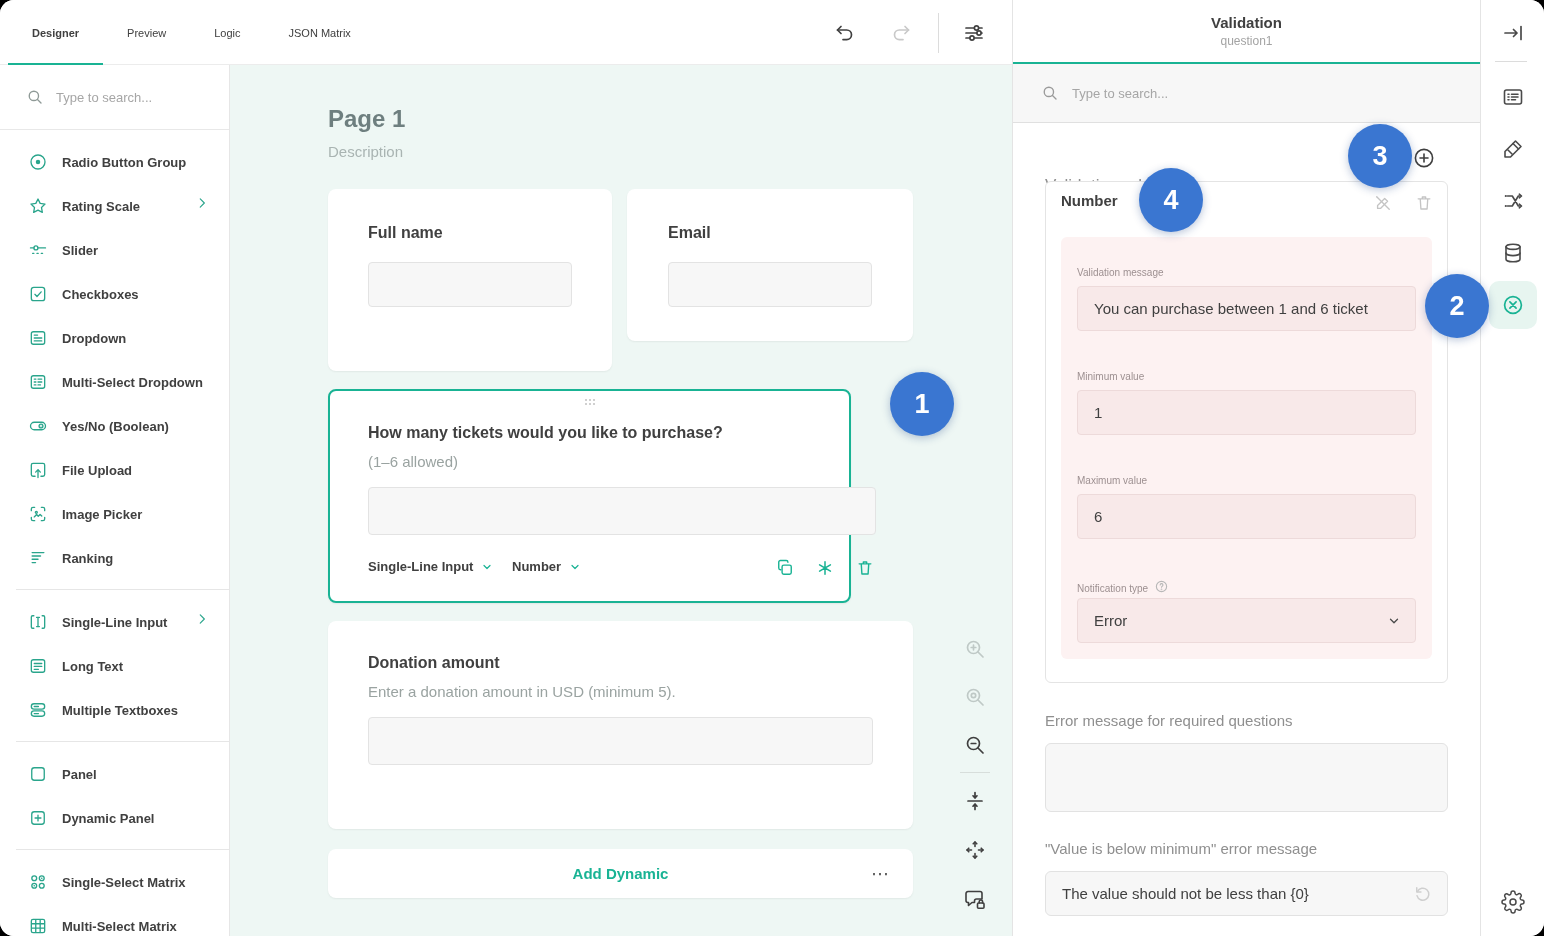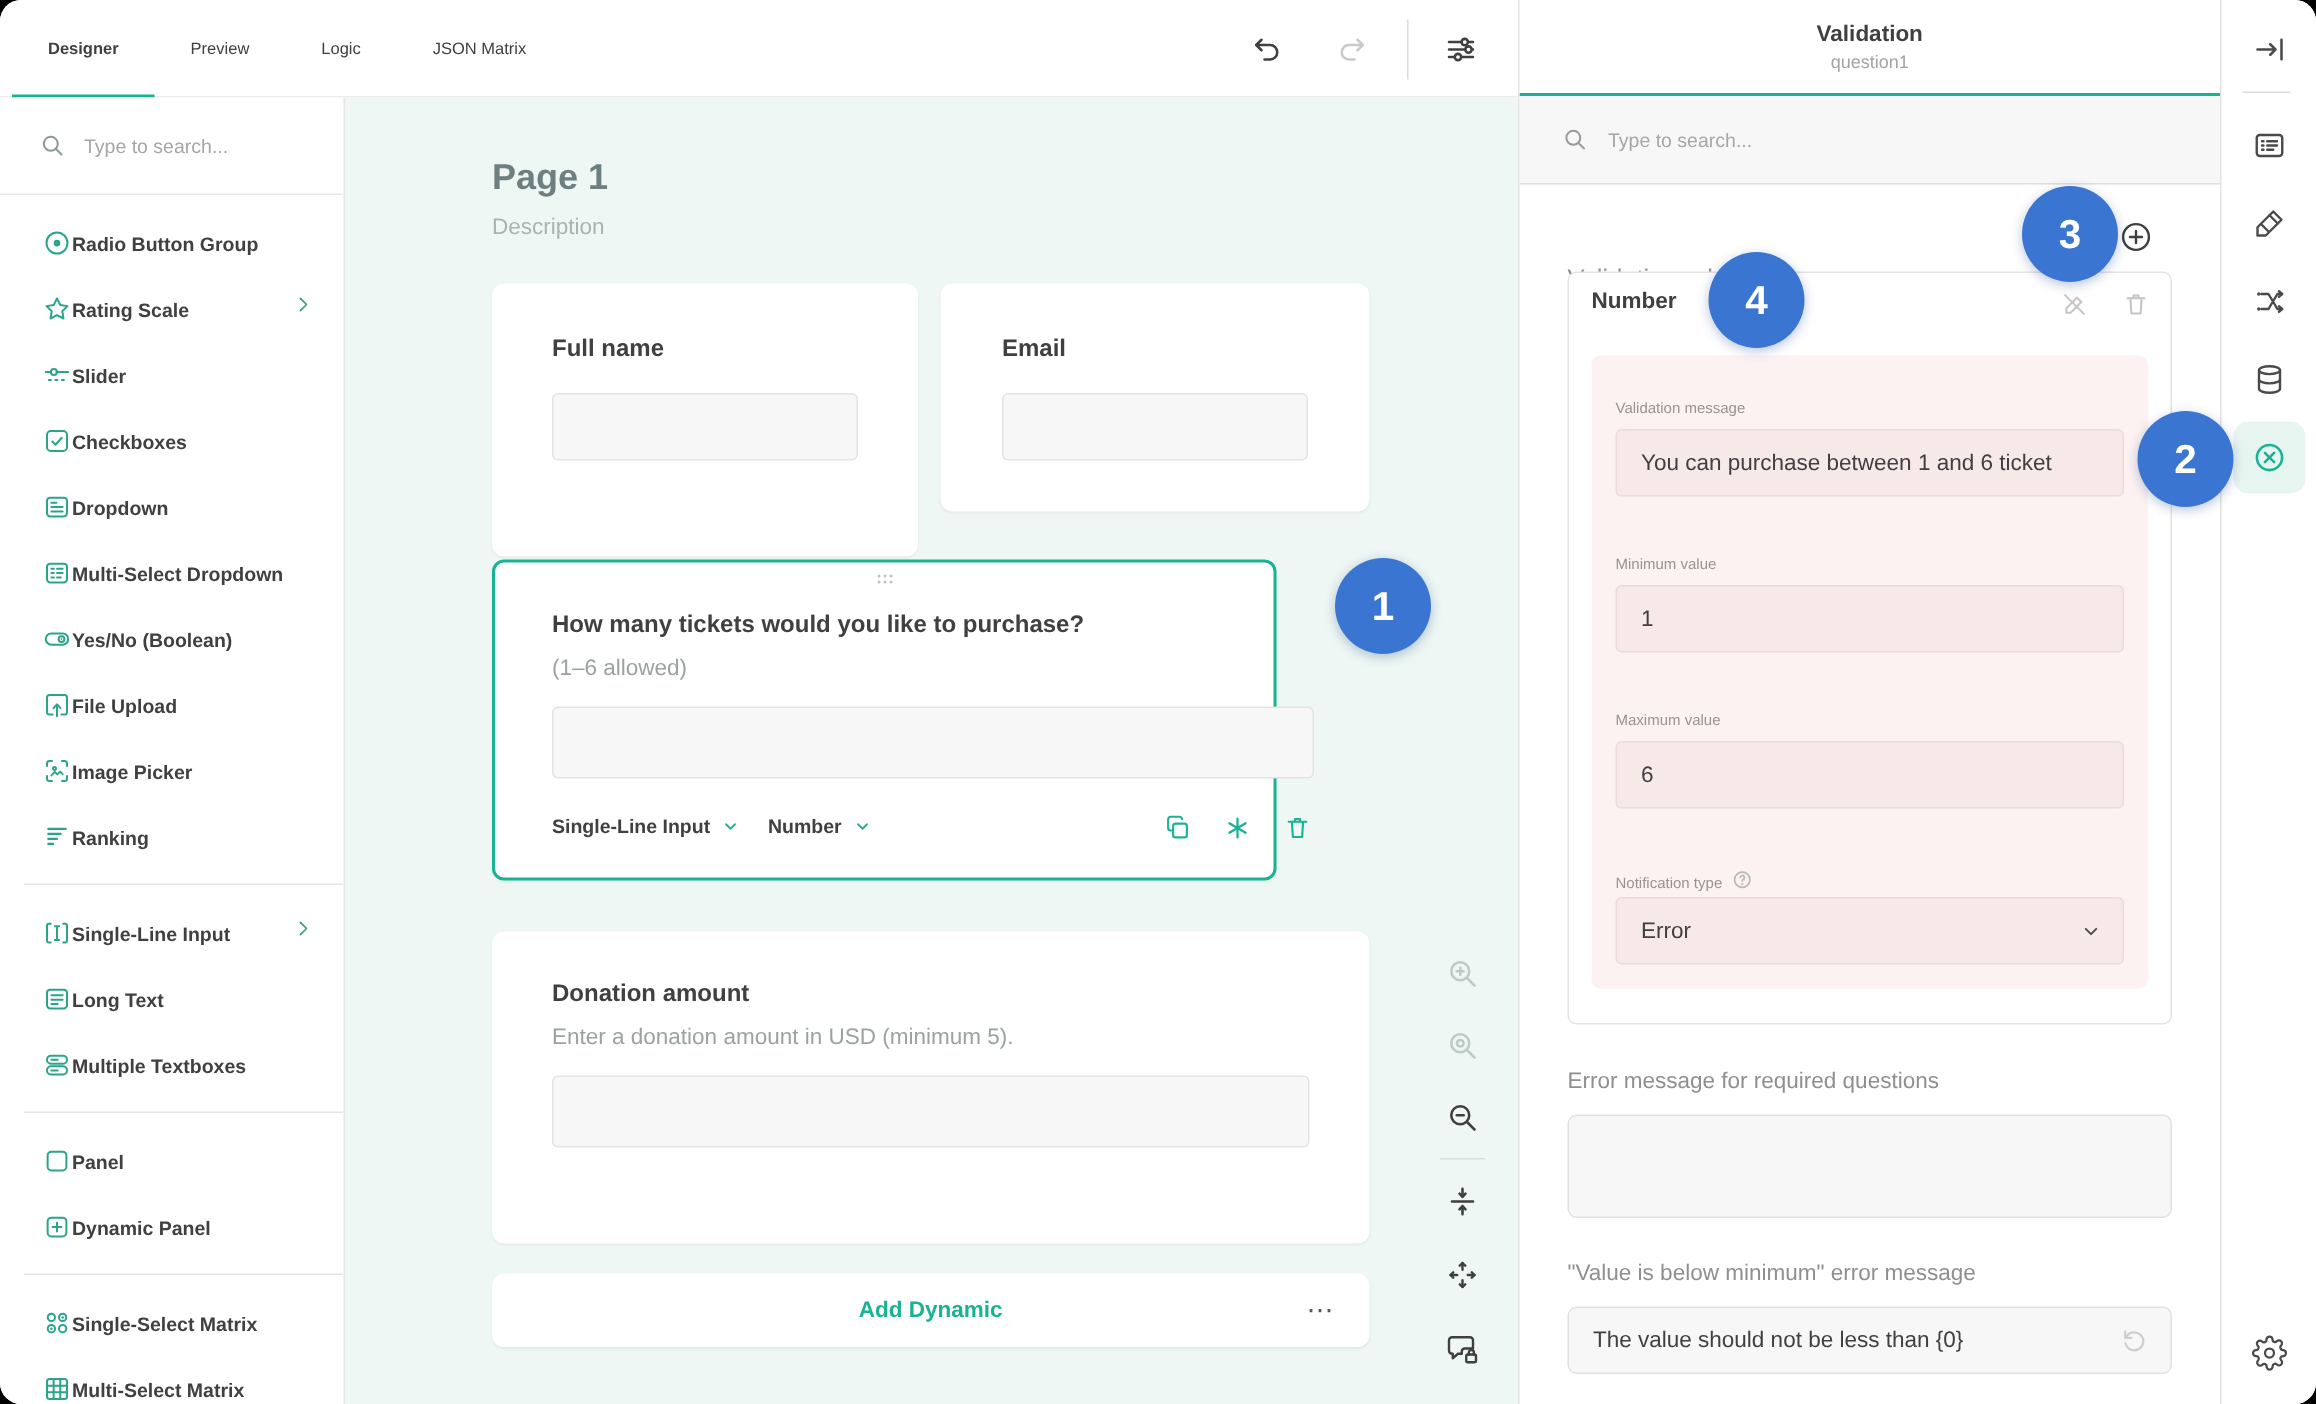--- a/index.html
+++ b/index.html
@@ -19,21 +19,21 @@
   .tb-icon.disabled { color:#c9c9c9; }
   .tb-divider { width:1px; height:40px; background:#dcdcdc; top:13px; left:938px; }
 
   
   .sidebar { left:0; top:65px; width:230px; height:871px; background:#fff; border-right:1px solid #e6e6e6; overflow:hidden; }
   .sb-search { height:65px; border-bottom:1px solid #e8e8e8; display:flex; align-items:center; padding-left:26px; gap:12px; }
   .sb-search .icon { color:#8f9a97; }
   .sb-search input { border:none; outline:none; font-size:13px; color:#404040; width:150px; background:transparent; font-family:inherit; }
   .sb-search input::placeholder { color:#a6a6a6; }
   .sb-list { padding-top:10px; }
-  .sb-item { height:44px; display:flex; align-items:center; padding:0 14px 0 28px; cursor:pointer; }
+  .sb-item { height:44px; display:flex; align-items:center; padding:0 14px 0 28px; gap:14px; cursor:pointer; }
   .sb-item .icon { color:#2aa58c; width:20px; height:20px; flex:0 0 20px; }
   .sb-label { font-size:13px; font-weight:600; color:#404040; flex:1; }
   .sb-chev { color:#b8b8b8; width:14px; height:14px; }
   .sb-divider { height:1px; background:#e6e6e6; margin:9px 0 10px 16px; }
 
   
   .canvas { left:230px; top:65px; width:782px; height:871px; background:#eef7f4; overflow:hidden; }
   .page-title { left:98px; top:40px; font-size:24px; font-weight:700; color:#6e7f7f; }
   .page-desc { left:98px; top:78px; font-size:15px; color:#a9b4b2; }
   .qcard { background:#fff; border-radius:8px; box-shadow:0 1px 2px rgba(0,0,0,.06); }
@@ -342,21 +342,21 @@
     <div class="abs qcard" style="left:98px;top:124px;width:284px;height:182px;">
       <div class="abs q-title" style="left:40px;top:35px;">Full name</div>
       <div class="abs q-input" style="left:40px;top:73px;width:204px;height:45px;"></div>
     </div>
 
     <div class="abs qcard" style="left:397px;top:124px;width:286px;height:152px;">
       <div class="abs q-title" style="left:41px;top:35px;">Email</div>
       <div class="abs q-input" style="left:41px;top:73px;width:204px;height:45px;"></div>
     </div>
 
-    <div class="abs qcard selected" style="left:98px;top:308px;width:523px;height:214px;">
+    <div class="abs qcard selected" style="left:98px;top:324px;width:523px;height:214px;">
       <span class="abs icon drag-dots">
         <svg viewBox="0 0 24 10" width="24" height="10">
             <g fill="#c0c0c0">
               <circle cx="8" cy="3" r="1"></circle>
               <circle cx="12" cy="3" r="1"></circle>
               <circle cx="16" cy="3" r="1"></circle>
               <circle cx="8" cy="7" r="1"></circle>
               <circle cx="12" cy="7" r="1"></circle>
               <circle cx="16" cy="7" r="1"></circle>
             </g>

